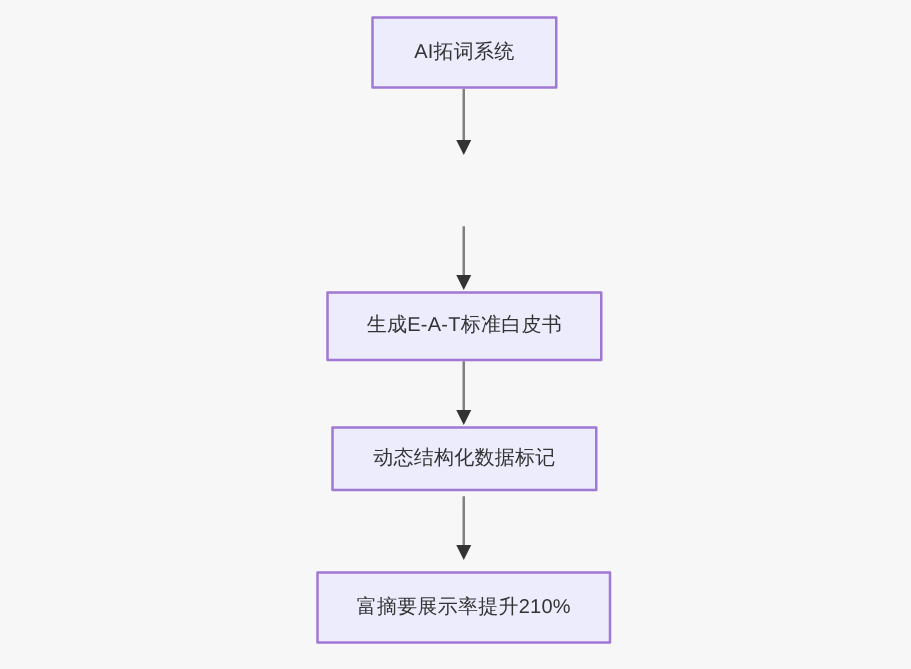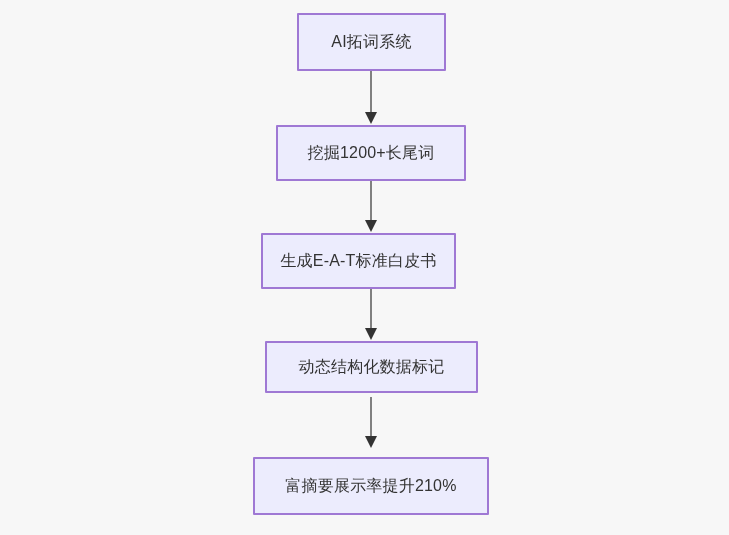--- a/index.html
+++ b/index.html
@@ -51,21 +51,21 @@
     fill: none;
   }
   .edge-arrowhead {
     fill: #333333;
     stroke: none;
   }
 
   
   #node-0 { left: 297px; top: 13px;  width: 149px; height: 58px; }
   #node-1 { left: 276px; top: 125px; width: 190px; height: 56px; }
-  #node-2 { left: 261px; top: 233px; width: 195px; height: 56px; }
+  #node-2 { left: 261px; top: 233px; width: 221px; height: 56px; }
   #node-3 { left: 265px; top: 341px; width: 213px; height: 52px; }
   #node-4 { left: 253px; top: 457px; width: 236px; height: 58px; }
 </style>
 </head>
 <body>
 
 <div id="flowchart-canvas">
 
   <svg class="edge-svg" viewBox="0 0 729 535">
 
@@ -87,23 +87,20 @@
     <g>
       <line class="edge-line" x1="371" y1="397" x2="371" y2="440"></line>
       <polygon class="edge-arrowhead" points="371,448 365,436 377,436"></polygon>
     </g>
   </svg>
 
   <div class="node-box" id="node-0">
     <span class="node-label">AI拓词系统</span>
   </div>
 
-  <div class="node-box" id="node-1">
-    <span class="node-label">挖掘1200+长尾词</span>
-  </div>
 
   <div class="node-box" id="node-2">
     <span class="node-label">生成E-A-T标准白皮书</span>
   </div>
 
   <div class="node-box" id="node-3">
     <span class="node-label">动态结构化数据标记</span>
   </div>
 
   <div class="node-box" id="node-4">

